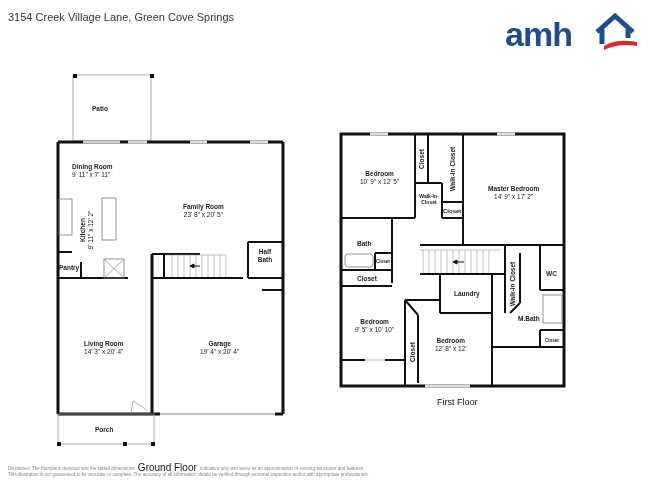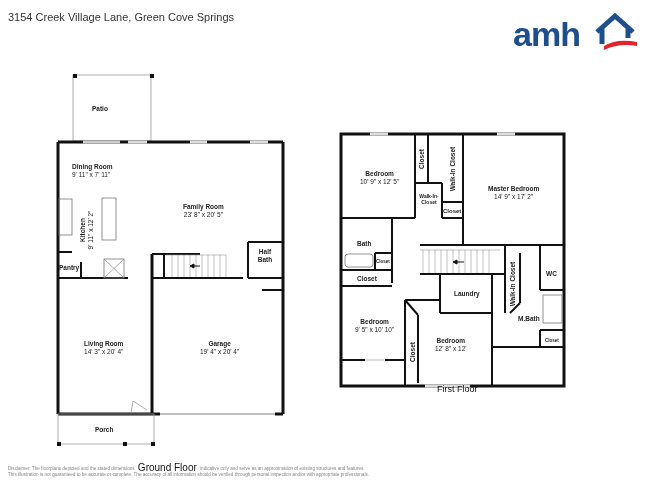--- a/index.html
+++ b/index.html
@@ -1,19 +1,19 @@
 <!DOCTYPE html>
 <html><head>
 <meta charset="utf-8">
 <style>
   html, body { margin:0; padding:0; background:#ffffff; }
   body { width:650px; height:488px; position:relative; overflow:hidden; font-family:"Liberation Sans", sans-serif; color:#222; }
   .address { position:absolute; left:8px; top:11px; font-size:11px; color:#333; }
   .logo { position:absolute; left:505px; top:8px; width:135px; height:45px; }
-  .logo-text { position:absolute; left:8px; top:9px; font-size:34px; font-weight:bold; color:#1f4e8c; letter-spacing:-1px; font-family:"Liberation Sans", sans-serif; line-height:34px; }
+  .logo-text { position:absolute; left:0; top:9px; font-size:34px; font-weight:bold; color:#1f4e8c; letter-spacing:-1px; font-family:"Liberation Sans", sans-serif; line-height:34px; }
   svg.plan { position:absolute; left:0; top:0; }
   .lbl { position:absolute; text-align:center; font-size:6.5px; line-height:8px; color:#222; white-space:nowrap; }
   .lbl b { font-weight:bold; display:block; }
   .lbl .dim { font-weight:normal; display:block; }
   .floor-label { position:absolute; font-size:9px; color:#111; }
   .disclaimer { position:absolute; left:8px; font-size:4.6px; color:#888; white-space:nowrap; }
   .rot { transform:rotate(-90deg); transform-origin:center; }
 </style>
 </head>
 <body>
@@ -243,20 +243,20 @@
     <b>Closet</b>
   </div>
 <div class="lbl" style="left:435px;top:337px;">
     <b>Bedroom</b>
     <span class="dim">12' 8" x 12'</span>
   </div>
 <div class="lbl rot" style="left:400px;top:348px;width:26px;">
     <b>Closet</b>
   </div>
 
-<div class="floor-label" style="left:437px;top:384px;">First Floor</div>
+<div class="floor-label" style="left:437px;top:397px;">First Floor</div>
 
 <div class="disclaimer" style="top:462px;">
   <span>Disclaimer: The floorplans depicted and the stated dimensions</span>
   <span style="font-size:10px;color:#111;vertical-align:-1px;margin:0 2px;">Ground Floor</span>
   <span>indicative only and serve as an approximation of existing structures and features.</span>
 </div>
 <div class="disclaimer" style="top:472px;">This illustration is not guaranteed to be accurate or complete. The accuracy of all information should be verified through personal inspection and/or with appropriate professionals.</div>
 
 </body></html>

